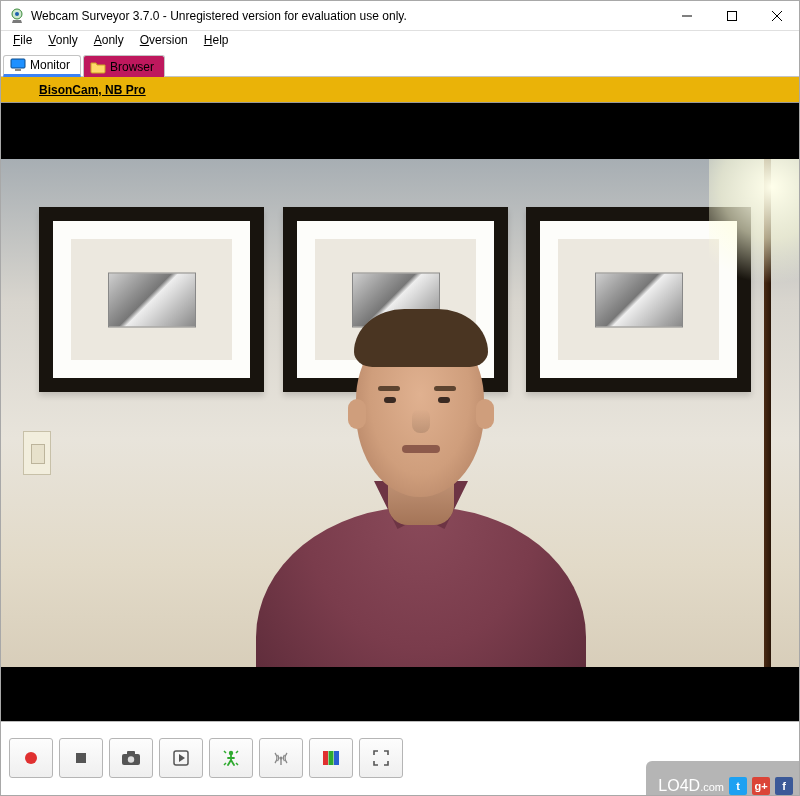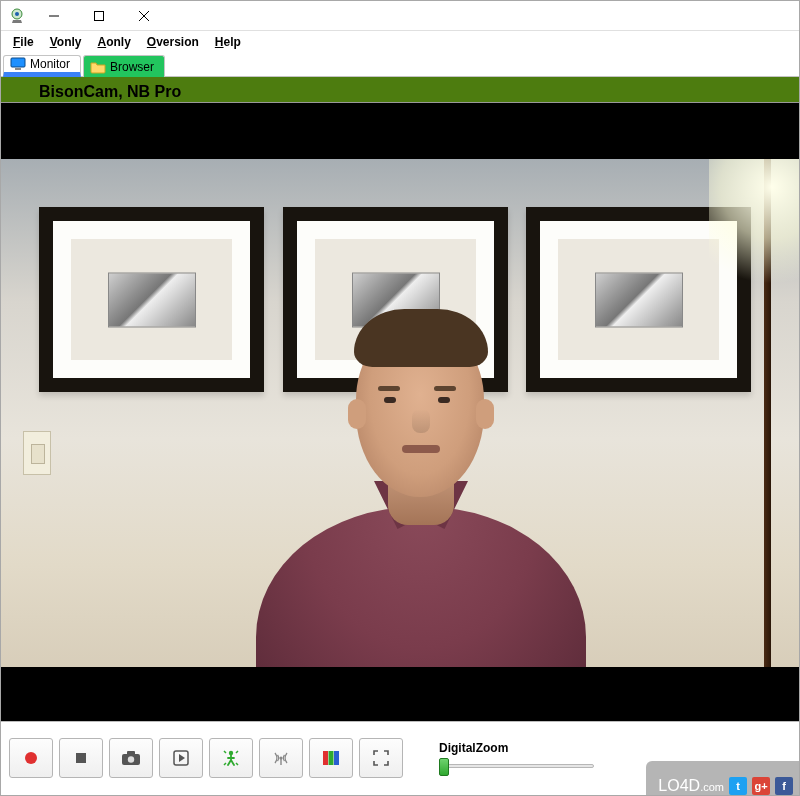--- a/index.html
+++ b/index.html
@@ -32,24 +32,22 @@
     width: 45px; height: 29px;
     display: flex; align-items: center; justify-content: center;
     cursor: pointer;
   }
   .ctrl svg { display: block; }
 
   
   .menubar {
     height: 22px;
     display: flex;
-    align-items: center;
     padding: 0 4px;
     background: #fff;
-    font-weight: bold;
   }
   .menubar .menu-item {
     padding: 2px 8px;
     cursor: default;
     font-size: 12px;
   }
   .menubar .menu-item .ul { text-decoration: underline; }
 
   
   .tabbar {
@@ -61,36 +59,37 @@
     border-bottom: 1px solid #c4c4c4;
   }
   .tab {
     display: flex; align-items: center;
     height: 22px;
     padding: 0 10px 0 6px;
     border: 1px solid #c4c4c4;
     border-bottom: none;
     border-radius: 3px 3px 0 0;
     margin-right: 2px;
-    background: #22c55e;
+    background: #be185d;
     cursor: default;
     font-size: 12px;
     position: relative;
     top: 1px;
   }
-  .tab.active { background: #fff; border-bottom: 5px solid #3b82f6; }
+  .tab.active { background: #fff; border-bottom: 3px solid #3b82f6; }
   .tab .tab-icon { width: 16px; height: 16px; margin-right: 4px; display:flex; align-items:center; justify-content:center;}
   
   .camera-label-row {
     height: 26px;
     padding: 6px 0 4px 38px;
     font-weight: bold;
-    font-size: 16px;
-    background: #4d7c0f;
+    font-size: 12px;
+    background: #eab308;
     border-bottom: 1px solid #999;
+    text-decoration: underline;
   }
   
   .video-area {
     background: #000;
     height: 618px;
     position: relative;
     overflow: hidden;
   }
   .video-frame {
     position: absolute;
@@ -245,20 +244,21 @@
 <body>
 
 <div class="titlebar">
   <span class="app-icon">
     <svg width="16" height="16" viewBox="0 0 16 16">
       <circle cx="8" cy="6" r="5" fill="#cfe8cf" stroke="#3a8a3a"></circle>
       <circle cx="8" cy="6" r="2" fill="#1d5fae"></circle>
       <path d="M4 12h8l1 3H3z" fill="#7a7a7a"></path>
     </svg>
   </span>
+  <span class="title-text">Webcam Surveyor 3.7.0 - Unregistered version for evaluation use only.</span>
   <div class="window-controls">
     <div class="ctrl">
       <svg width="10" height="10">
           <path d="M0 5h10" stroke="#000" stroke-width="1"></path>
         </svg>
     </div>
     <div class="ctrl">
       <svg width="10" height="10">
           <rect x="0.5" y="0.5" width="9" height="9" fill="none" stroke="#000"></rect>
         </svg>
@@ -377,27 +377,20 @@
         <rect x="6.5" y="1" width="5" height="14" fill="#2faa2f"></rect>
         <rect x="12" y="1" width="5" height="14" fill="#2a5fd0"></rect>
       </svg>
   </div>
   <div class="tb-btn" title="Fullscreen">
     <svg width="18" height="18" viewBox="0 0 18 18">
         <path d="M2 6V2h4M16 6V2h-4M2 12v4h4M16 12v4h-4" stroke="#555" stroke-width="1.6" fill="none"></path>
       </svg>
   </div>
 
-  <div class="zoom-group">
-    <span class="zoom-label">DigitalZoom</span>
-    <div class="slider">
-      <div class="slider-track"></div>
-      <div class="slider-thumb"></div>
-    </div>
-  </div>
 </div>
 
 <div class="watermark">
   <span class="brand">
     <span>LO4D</span><span style="font-size:11px;">.com</span>
   </span>
   <span class="social tw">t</span>
   <span class="social gp">g+</span>
   <span class="social fb">f</span>
 </div>

